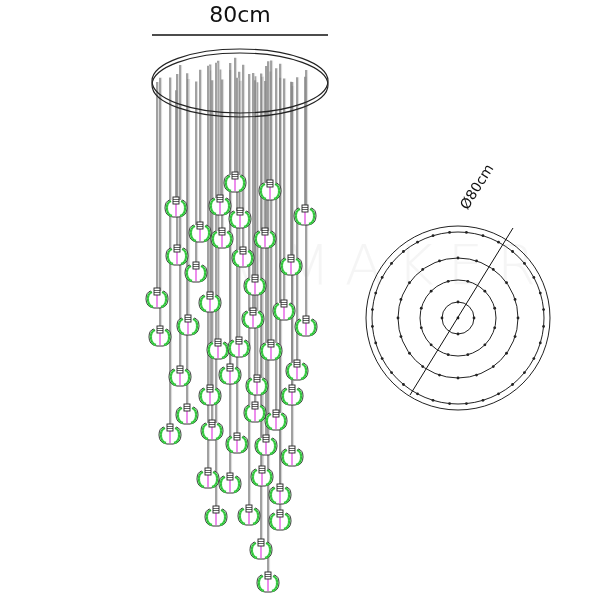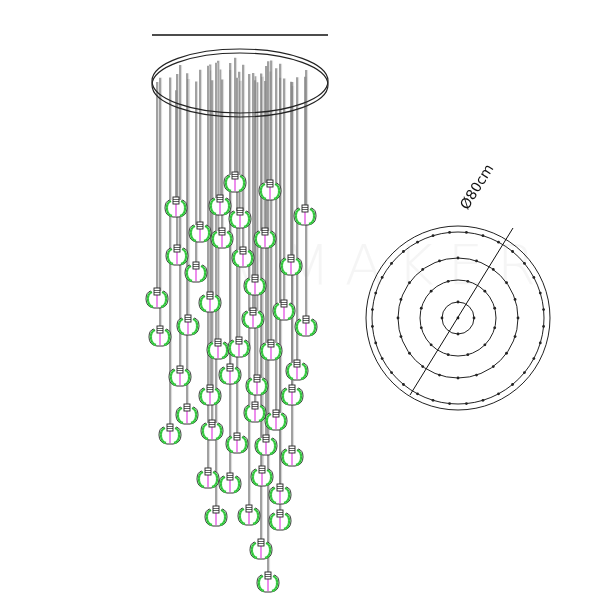--- a/index.html
+++ b/index.html
@@ -8,20 +8,21 @@
   .dim-label { position: absolute; left: 150px; top: 2px; width: 180px; text-align: center; font-size: 22px; color: #111; font-family: "DejaVu Sans", sans-serif; }
   .diag-label { position: absolute; left: 470px; top: 196px; font-size: 14px; color: #111; transform: rotate(-58deg); transform-origin: left bottom; white-space: nowrap; font-family: "DejaVu Sans", sans-serif; }
   .watermark { position: absolute; left: 230px; top: 232px; font-size: 56px; letter-spacing: 14px; color: rgba(200,200,200,0.18); font-family: "DejaVu Sans", sans-serif; font-weight: 300; white-space: nowrap; }
 </style>
 </head>
 <body>
 
 <div id="stage">
   <div class="watermark">VMAKER</div>
 
+  <div class="dim-label">80cm</div>
 
   <svg id="drawing" width="600" height="600" viewBox="0 0 600 600" style="position:absolute;left:0;top:0">
     <line x1="152" y1="35" x2="328" y2="35" stroke="#111" stroke-width="1.5"></line>
     <g id="rods">
         <line x1="235" y1="57.84394045064833" x2="235" y2="174" stroke="#8a8a8a" stroke-width="1.6"></line>
         <line x1="236.6" y1="57.84394045064833" x2="236.6" y2="174" stroke="#cfcfcf" stroke-width="0.8"></line>
         <line x1="270" y1="71.42938153024804" x2="270" y2="182" stroke="#8a8a8a" stroke-width="1.6"></line>
         <line x1="271.6" y1="71.42938153024804" x2="271.6" y2="182" stroke="#cfcfcf" stroke-width="0.8"></line>
         <line x1="176" y1="90.3313184873305" x2="176" y2="199" stroke="#8a8a8a" stroke-width="1.6"></line>
         <line x1="177.6" y1="90.3313184873305" x2="177.6" y2="199" stroke="#cfcfcf" stroke-width="0.8"></line>

